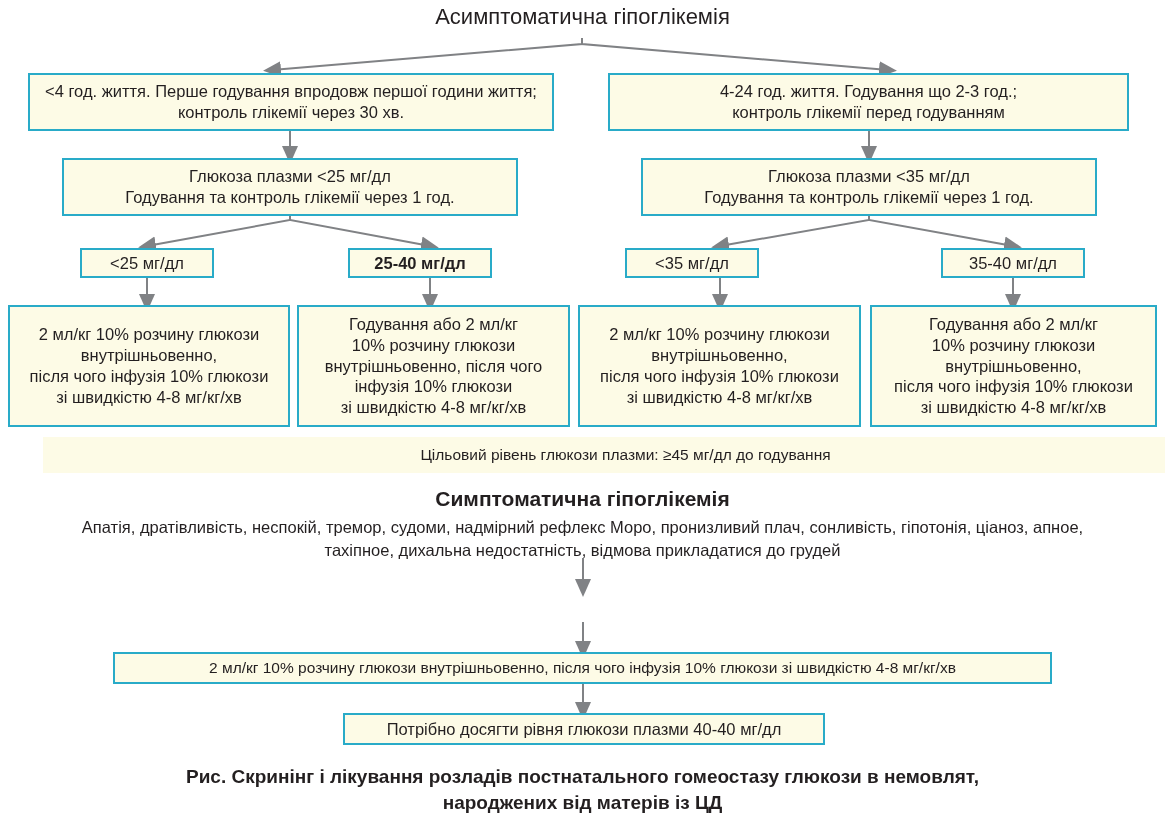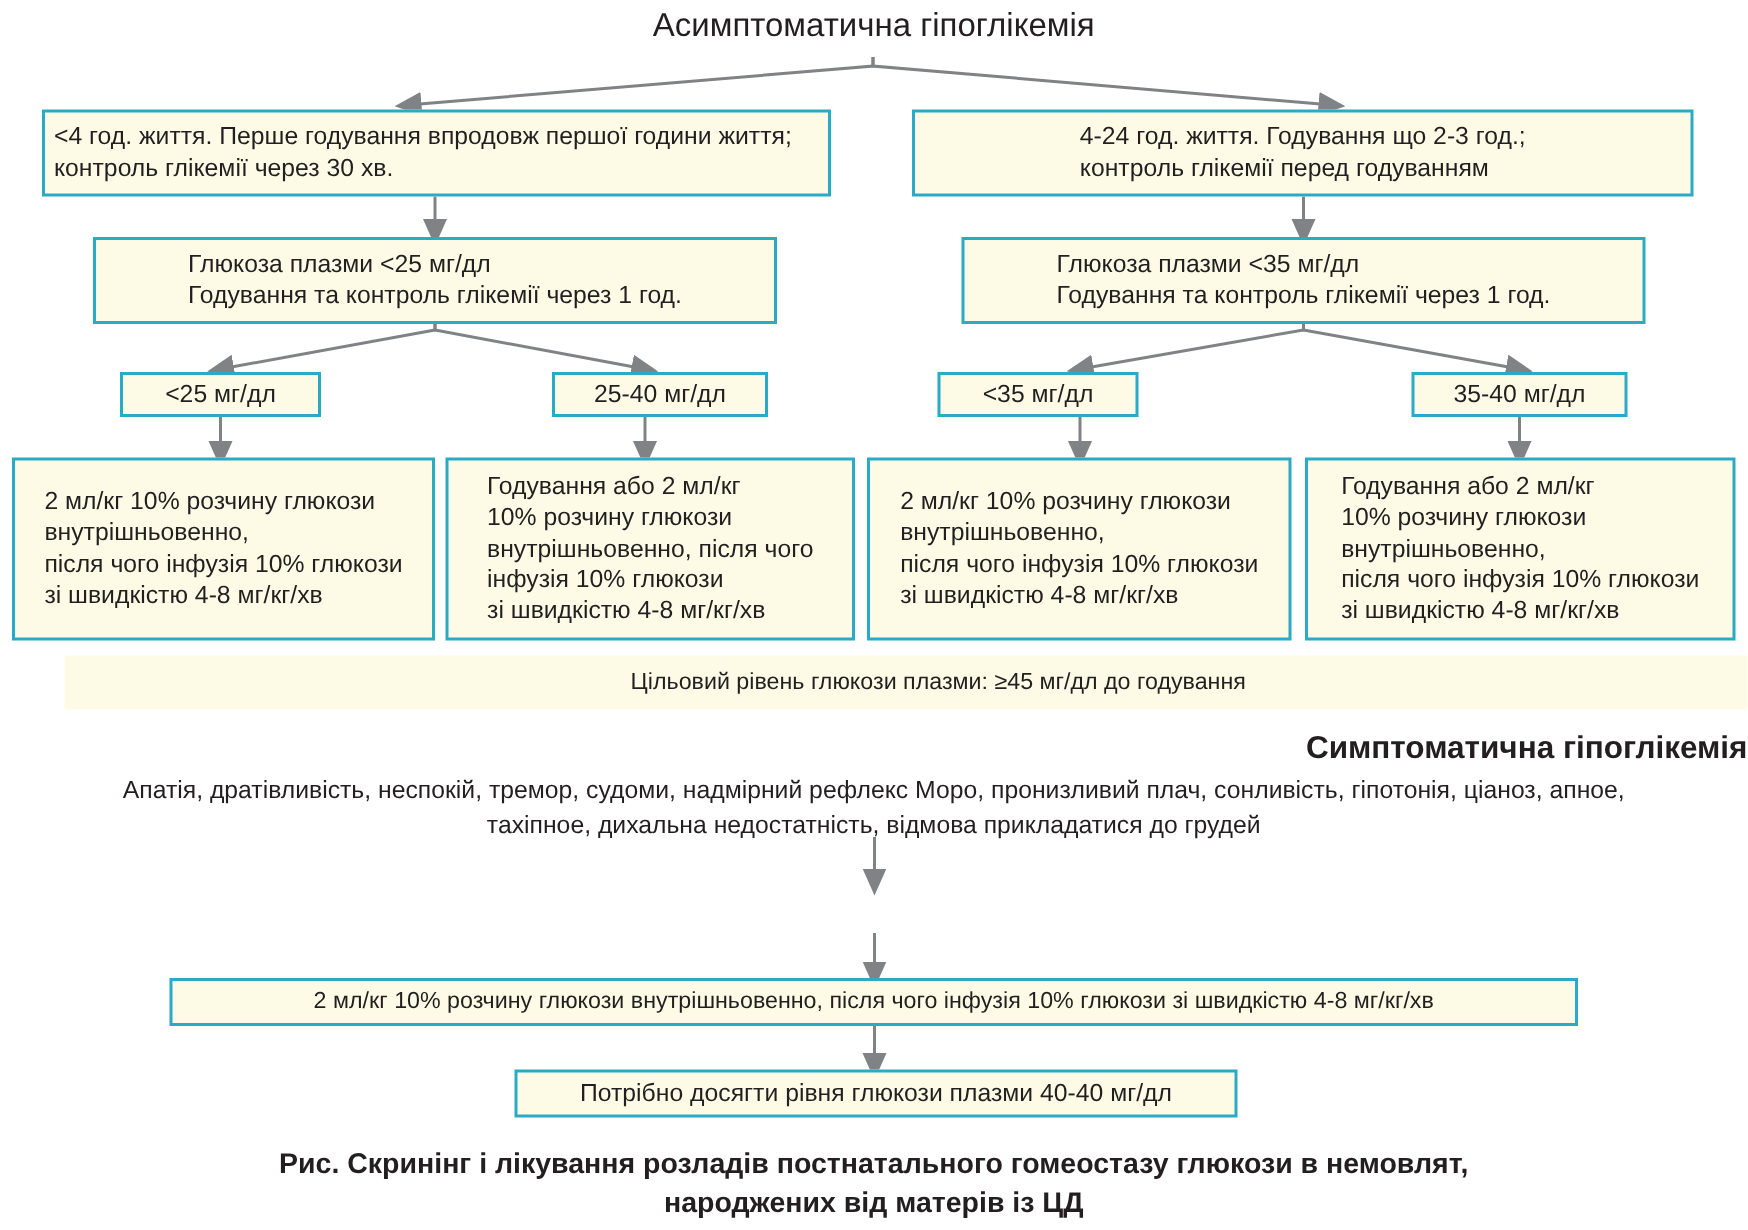--- a/index.html
+++ b/index.html
@@ -21,21 +21,21 @@
     height: 820px;
   }
   .box {
     position: absolute;
     box-sizing: border-box;
     background: #fdfbe6;
     border: 2px solid #29abc8;
     display: flex;
     align-items: center;
     justify-content: center;
-    text-align: left;
+    text-align: center;
     line-height: 1.26;
     font-size: 16.5px;
     padding: 2px 6px;
     white-space: pre-line;
   }
   .title {
     position: absolute;
     text-align: center;
     font-size: 22px;
     color: #231f20;
@@ -122,21 +122,21 @@
 контроль глікемії перед годуванням</div>
 
   <div class="box" style="left:62px;top:158px;width:456px;height:58px;">Глюкоза плазми &lt;25 мг/дл
 Годування та контроль глікемії через 1 год.</div>
 
   <div class="box" style="left:641px;top:158px;width:456px;height:58px;">Глюкоза плазми &lt;35 мг/дл
 Годування та контроль глікемії через 1 год.</div>
 
   <div class="box" style="left:80px;top:248px;width:134px;height:30px;">&lt;25 мг/дл</div>
 
-  <div class="box" style="left:368px;top:248px;width:144px;height:30px;">25-40 мг/дл</div>
+  <div class="box" style="left:348px;top:248px;width:144px;height:30px;font-weight:bold;">25-40 мг/дл</div>
 
   <div class="box" style="left:625px;top:248px;width:134px;height:30px;">&lt;35 мг/дл</div>
 
   <div class="box" style="left:941px;top:248px;width:144px;height:30px;">35-40 мг/дл</div>
 
   <div class="box" style="left:8px;top:305px;width:282px;height:122px;">2 мл/кг 10% розчину глюкози
 внутрішньовенно,
 після чого інфузія 10% глюкози
 зі швидкістю 4-8 мг/кг/хв</div>
 
@@ -152,21 +152,21 @@
 зі швидкістю 4-8 мг/кг/хв</div>
 
   <div class="box" style="left:870px;top:305px;width:287px;height:122px;">Годування або 2 мл/кг
 10% розчину глюкози
 внутрішньовенно,
 після чого інфузія 10% глюкози
 зі швидкістю 4-8 мг/кг/хв</div>
 
   <div class="band" style="top:437px;height:36px;margin-left:43px;">Цільовий рівень глюкози плазми: ≥45 мг/дл до годування</div>
 
-  <div class="title" style="left:0;top:487px;width:1165px;font-weight:bold;font-size:21px;text-align:right;">Симптоматична гіпоглікемія</div>
+  <div class="title" style="left:0;top:487px;width:1165px;font-weight:bold;font-size:21px;">Симптоматична гіпоглікемія</div>
 
   <div class="plaintext" style="left:10px;top:516px;width:1145px;">Апатія, дратівливість, неспокій, тремор, судоми, надмірний рефлекс Моро, пронизливий плач, сонливість, гіпотонія, ціаноз, апное,
 тахіпное, дихальна недостатність, відмова прикладатися до грудей</div>
 
 
   <div class="box" style="left:113px;top:652px;width:939px;height:32px;font-size:15.5px;">2 мл/кг 10% розчину глюкози внутрішньовенно, після чого інфузія 10% глюкози зі швидкістю 4-8 мг/кг/хв</div>
 
   <div class="box" style="left:343px;top:713px;width:482px;height:32px;">Потрібно досягти рівня глюкози плазми 40-40 мг/дл</div>
 
   <div class="caption" style="left:0;top:764px;width:1165px;">Рис. Скринінг і лікування розладів постнатального гомеостазу глюкози в немовлят,

